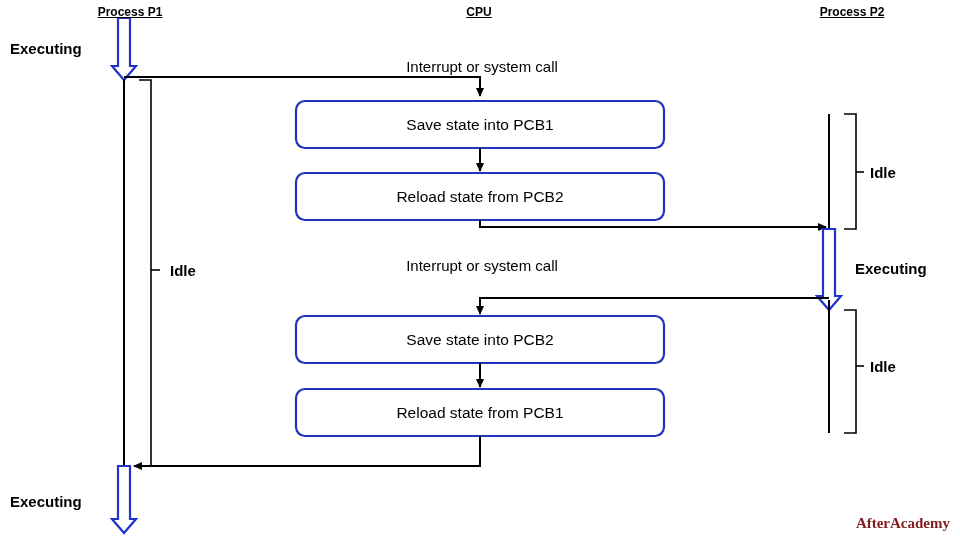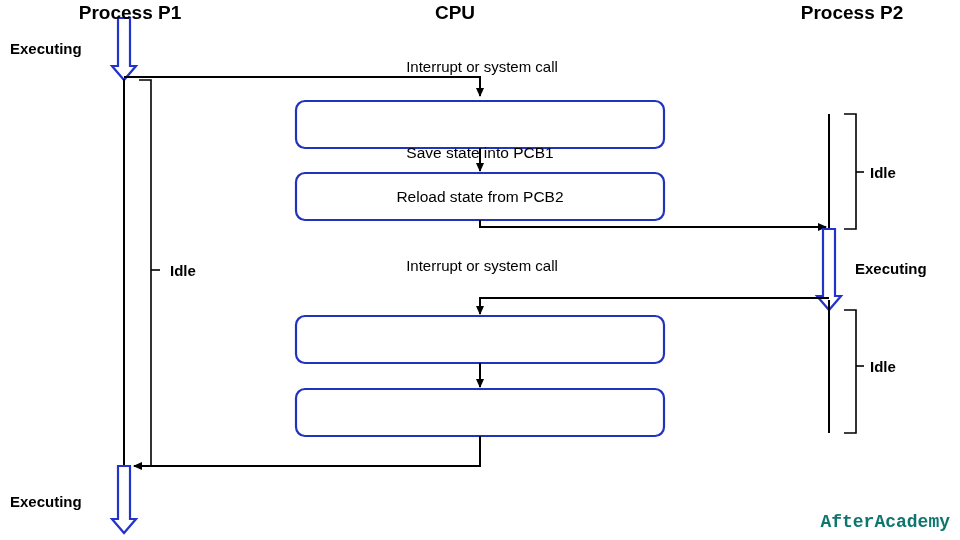--- a/index.html
+++ b/index.html
@@ -25,31 +25,32 @@
   .lbl {
     position: absolute;
     color: #000000;
     font-family: "Liberation Sans", sans-serif;
     font-size: 15px;
     white-space: nowrap;
     line-height: 1;
   }
   .lbl-head {
     font-weight: bold;
-    font-size: 19px;
+    font-size: 12px;
+    text-decoration: underline;
   }
   .lbl-box {
     font-size: 15.5px;
   }
   .watermark {
     position: absolute;
-    color: #0f766e;
-    font-family: Liberation Mono, monospace;
+    color: #7f1d1d;
+    font-family: Liberation Serif, serif;
     font-weight: bold;
-    font-size: 18px;
+    font-size: 15px;
     white-space: nowrap;
   }
   .center {
     transform: translate(-50%, -50%);
   }
   .midleft {
     transform: translate(0, -50%);
     font-weight: bold;
   }
 </style>
@@ -107,32 +108,34 @@
     <rect x="296" y="316" width="368" height="47" rx="9" ry="9" fill="#ffffff" stroke="#2233bb" stroke-width="2.2"></rect>
 
     <path d="M480,363 L480,387" fill="none" stroke="#000000" stroke-width="2" marker-end="url(#arrowBlack)"></path>
 
     <rect x="296" y="389" width="368" height="47" rx="9" ry="9" fill="#ffffff" stroke="#2233bb" stroke-width="2.2"></rect>
 
     <path d="M480,436 L480,466 L134,466" fill="none" stroke="#000000" stroke-width="2" marker-end="url(#arrowBlack)"></path>
   </svg>
 
   <div class="lbl lbl-head center" style="left:130px; top:12px;">Process P1</div>
-  <div class="lbl lbl-head center" style="left:455px; top:12px;">CPU</div>
+  <div class="lbl lbl-head center" style="left:479px; top:12px;">CPU</div>
   <div class="lbl lbl-head center" style="left:852px; top:12px;text-align:right;">Process P2</div>
 
   <div class="lbl midleft" style="left:10px; top:48px;">Executing</div>
   <div class="lbl midleft" style="left:170px; top:270px;">Idle</div>
   <div class="lbl midleft" style="left:10px; top:501px;">Executing</div>
 
   <div class="lbl center" style="left:482px; top:66px;">Interrupt or system call</div>
   <div class="lbl center" style="left:482px; top:265px;">Interrupt or system call</div>
 
-  <div class="lbl lbl-box center" style="left:480px; top:125px;margin-top:28px;">Save state into PCB1</div>
+  <div class="lbl lbl-box center" style="left:480px; top:125px;">Save state into PCB1</div>
   <div class="lbl lbl-box center" style="left:480px; top:197px;text-align:right;">Reload state from PCB2</div>
+  <div class="lbl lbl-box center" style="left:480px; top:340px;">Save state into PCB2</div>
+  <div class="lbl lbl-box center" style="left:480px; top:413px;">Reload state from PCB1</div>
 
   <div class="lbl midleft" style="left:870px; top:172px;">Idle</div>
   <div class="lbl midleft" style="left:855px; top:268px;">Executing</div>
   <div class="lbl midleft" style="left:870px; top:366px;">Idle</div>
 
   <div class="watermark" style="right:10px; bottom:8px;">AfterAcademy</div>
 
 </div>
 
 </body></html>

